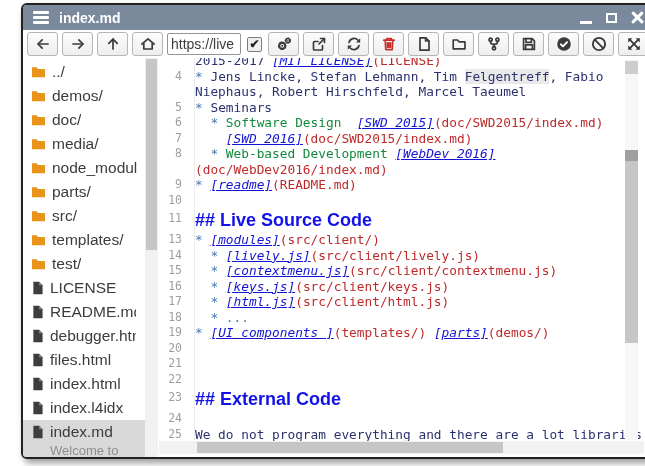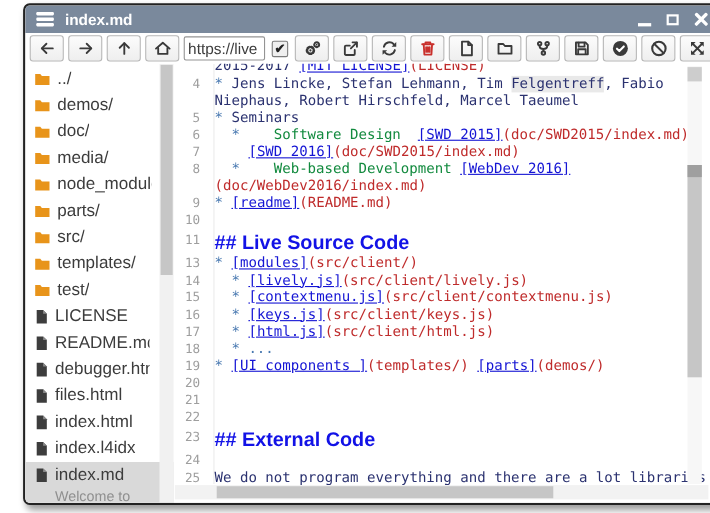--- a/index.html
+++ b/index.html
@@ -49,23 +49,23 @@
   #lines{margin-top:-5px;position:relative;}
   .row{display:flex;height:15.5px;overflow:visible;}
   .row .num{flex:0 0 30px;text-align:right;padding-right:6px;color:var(--c-line_number,#9e9e9e);
     font:11.5px/15.5px "DejaVu Sans Mono",monospace;}
   .row .code{white-space:pre;font:12.8px/15.5px "DejaVu Sans Mono",monospace;padding-left:7px;}
   .row.h2{height:24px;}
   .row.h2 .code{font:bold 18px/24px "Liberation Sans",sans-serif;color:var(--c-code_heading,#1212e6);}
   .row.h2 .num{line-height:20px;}
   .s-d{color:var(--c-code_default,#2b3270);}
   .s-m{color:var(--c-code_marker,#4878b0);}
-  .s-l{color:var(--c-code_link,#1414d4);text-decoration:underline;}
+  .s-l{color:var(--c-code_link,#1414d4);text-decoration:underline;font-style:italic;}
   .s-u{color:var(--c-code_url,#bf2b2b);}
-  .s-g{color:var(--c-code_string,#128a3e);margin-left:23px;}
+  .s-g{color:var(--c-code_string,#128a3e);}
   .s-hl{background:#e9e9e9;}
   .v-scroll{position:absolute;right:18px;top:2px;bottom:17px;width:13px;background:#f7f7f7;}
   .v-topbtn{position:absolute;top:1px;left:0;width:13px;height:13px;background:#cdcdcd;}
   .v-thumb{position:absolute;top:90px;left:0;width:13px;height:193px;background:#c6c6c6;}
   .v-cap{height:11px;background:#9f9f9f;}
   .h-scroll{position:absolute;left:1px;right:12px;bottom:3px;height:13px;background:#f2f2f2;}
   .h-thumb{position:absolute;left:38px;top:1px;width:306px;height:11px;background:#c6c6c6;}
   .ic{display:inline-flex;}
 </style>
 </head>

